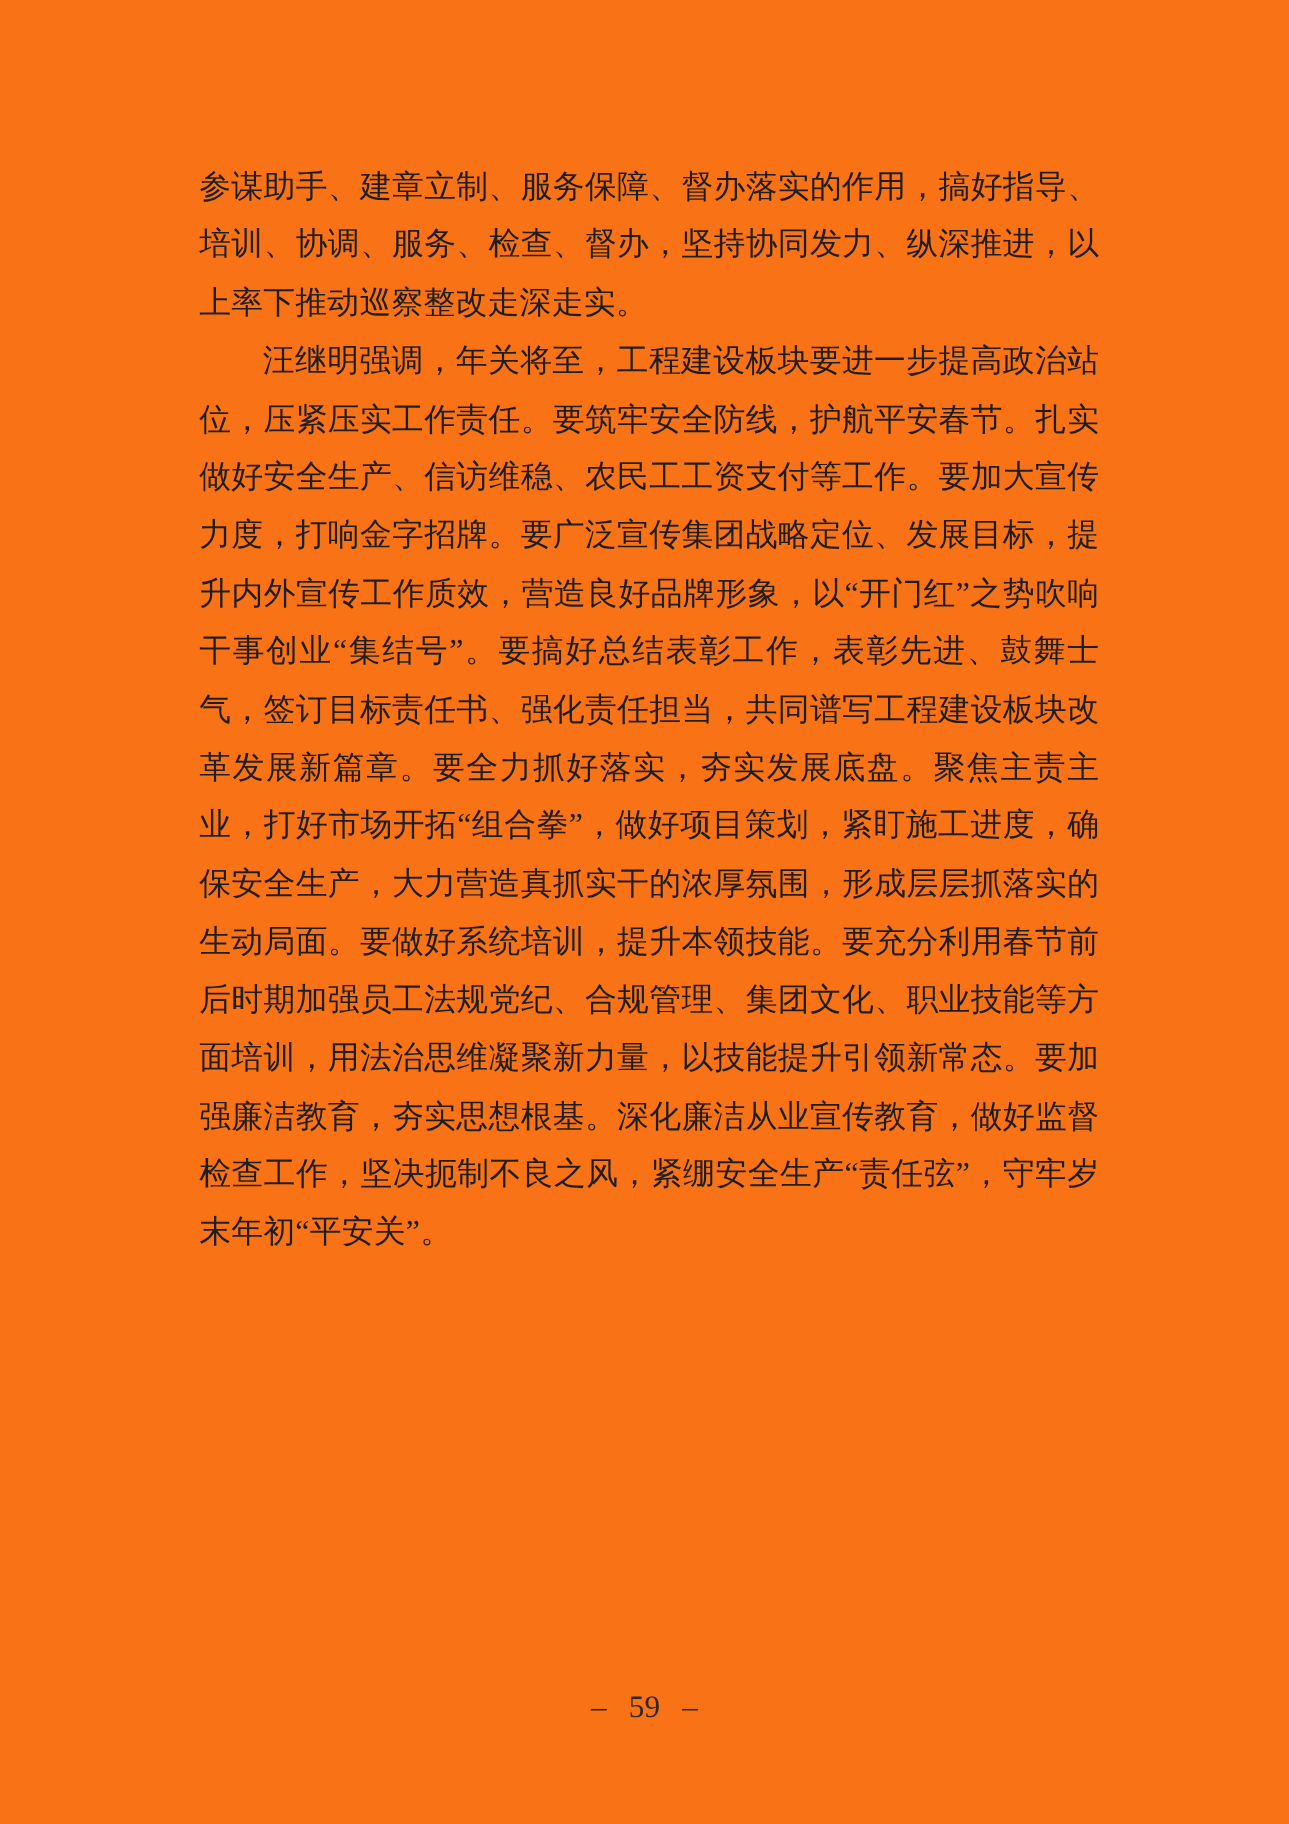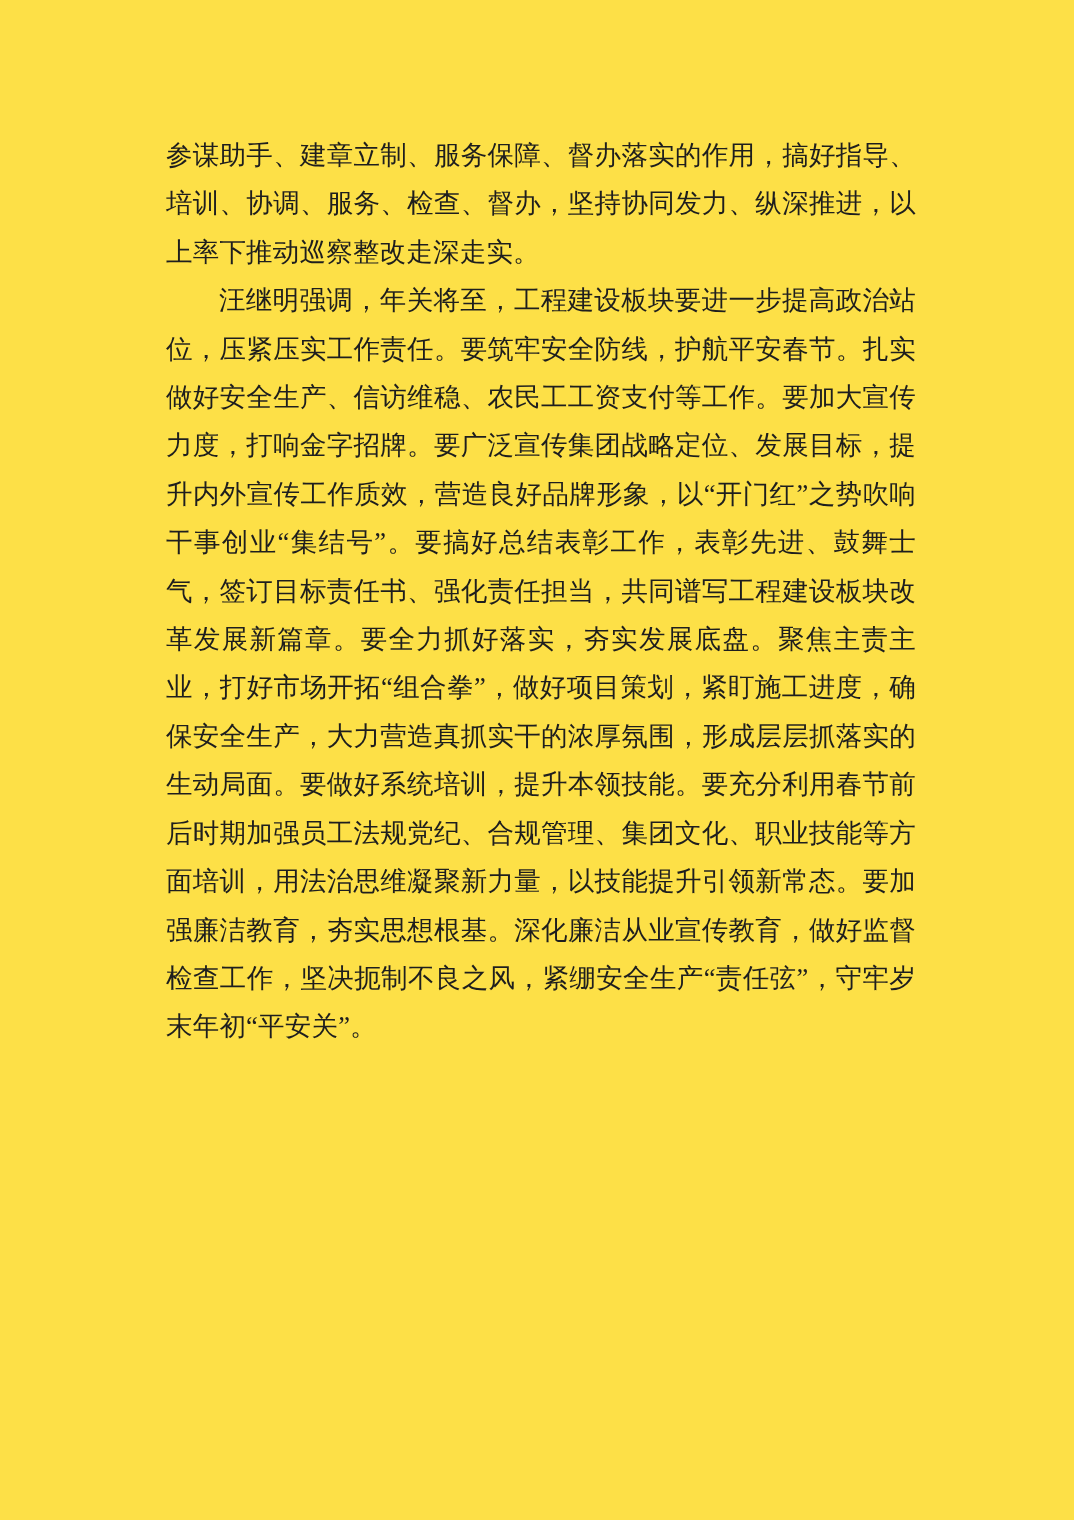--- a/index.html
+++ b/index.html
@@ -8,21 +8,21 @@
     width: 1074px;
     height: 1520px;
     background: #ffffff;
     font-family: "Liberation Serif", "DejaVu Serif", serif;
   }
 
   .page {
     position: relative;
     width: 1074px;
     height: 1520px;
-    background: #fde047;
+    background: #f97316;
     overflow: hidden;
   }
 
   .doc-body {
     position: absolute;
     left: 166px;
     top: 131px;
     width: 750px;
     color: #1e1e1e;
     font-size: 26.5px;
@@ -57,14 +57,15 @@
 <body>
 
 <div class="page">
 
   <div class="doc-body" id="doc-body">
 
   <p class="">参谋助手、建章立制、服务保障、督办落实的作用，搞好指导、培训、协调、服务、检查、督办，坚持协同发力、纵深推进，以上率下推动巡察整改走深走实。</p>
       <p class="indent">汪继明强调，年关将至，工程建设板块要进一步提高政治站位，压紧压实工作责任。要筑牢安全防线，护航平安春节。扎实做好安全生产、信访维稳、农民工工资支付等工作。要加大宣传力度，打响金字招牌。要广泛宣传集团战略定位、发展目标，提升内外宣传工作质效，营造良好品牌形象，以“开门红”之势吹响干事创业“集结号”。要搞好总结表彰工作，表彰先进、鼓舞士气，签订目标责任书、强化责任担当，共同谱写工程建设板块改革发展新篇章。要全力抓好落实，夯实发展底盘。聚焦主责主业，打好市场开拓“组合拳”，做好项目策划，紧盯施工进度，确保安全生产，大力营造真抓实干的浓厚氛围，形成层层抓落实的生动局面。要做好系统培训，提升本领技能。要充分利用春节前后时期加强员工法规党纪、合规管理、集团文化、职业技能等方面培训，用法治思维凝聚新力量，以技能提升引领新常态。要加强廉洁教育，夯实思想根基。深化廉洁从业宣传教育，做好监督检查工作，坚决扼制不良之风，紧绷安全生产“责任弦”，守牢岁末年初“平安关”。</p>
     </div>
 
+  <div class="page-number">– 59 –</div>
 
 </div>
 
 </body></html>

